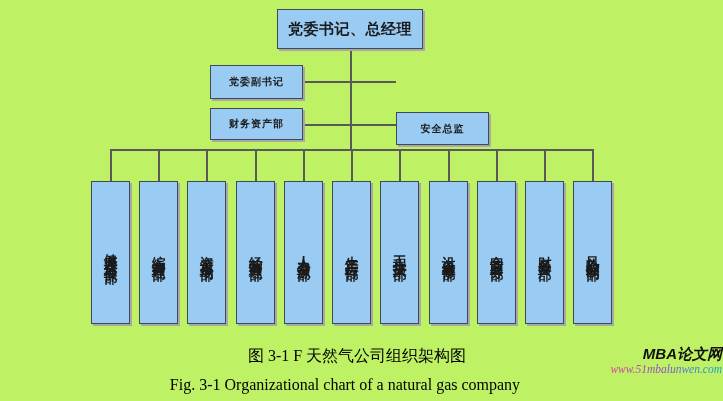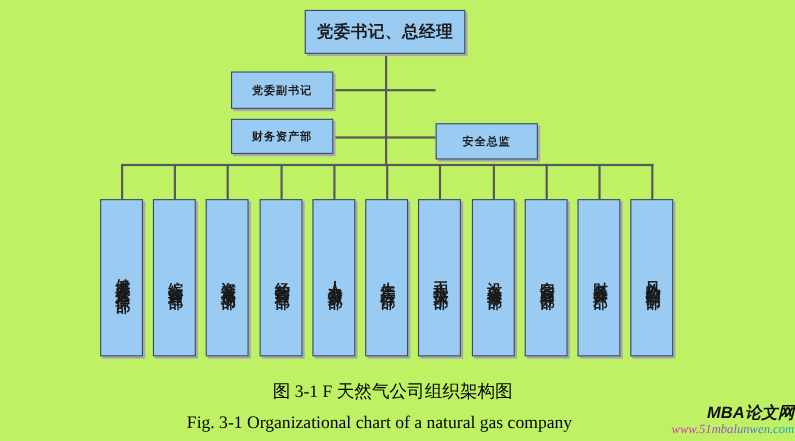--- a/index.html
+++ b/index.html
@@ -31,21 +31,21 @@
     font-size:13.5px;font-weight:bold;letter-spacing:3px;line-height:1;
   }
   
   .caption{
     position:absolute;left:0;width:690px;text-align:center;color:#000;
     font-family:"Liberation Serif","DejaVu Serif",serif;font-size:16px;
   }
   .caption.zh{top:346px;padding-left:12px;}
   .caption.en{top:376px;}
   
-  .watermark{position:absolute;right:1px;top:368px;text-align:right;line-height:1.1;}
+  .watermark{position:absolute;right:1px;top:346px;text-align:right;line-height:1.1;}
   .wm-site{
     font-family:"Liberation Sans","DejaVu Sans",sans-serif;
     font-weight:bold;font-style:italic;font-size:15px;color:#111;
   }
   .wm-url{
     font-family:Liberation Serif, serif;
     font-style:italic;font-size:11.5px;color:#8A4BD4;
     background:linear-gradient(90deg,var(--url-gradient-start,#E23A9D),var(--url-gradient-mid,#8A4BD4),var(--url-gradient-end,#00AADF));
     -webkit-background-clip:text;background-clip:text;-webkit-text-fill-color:transparent;
   }

